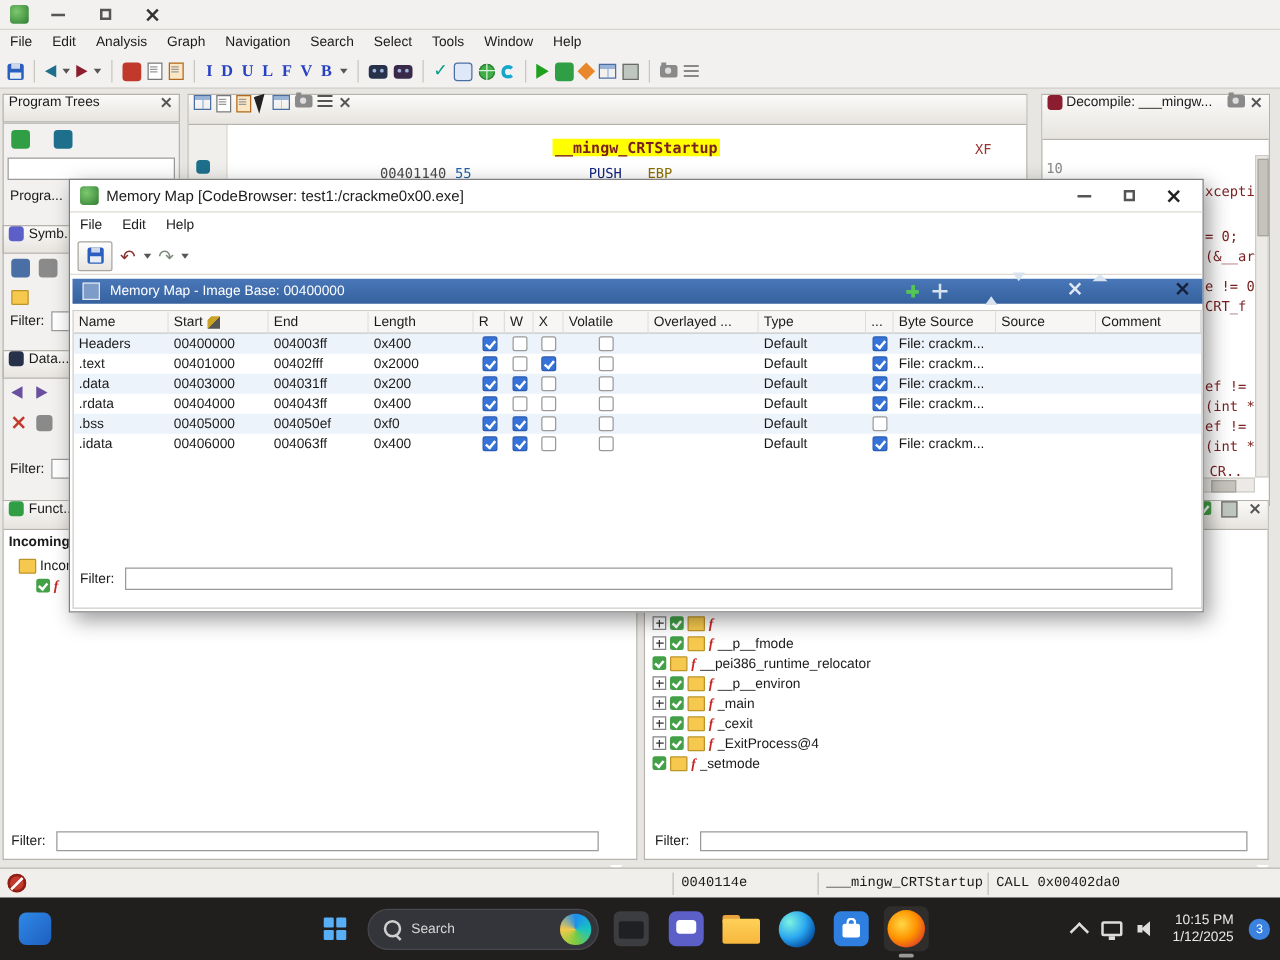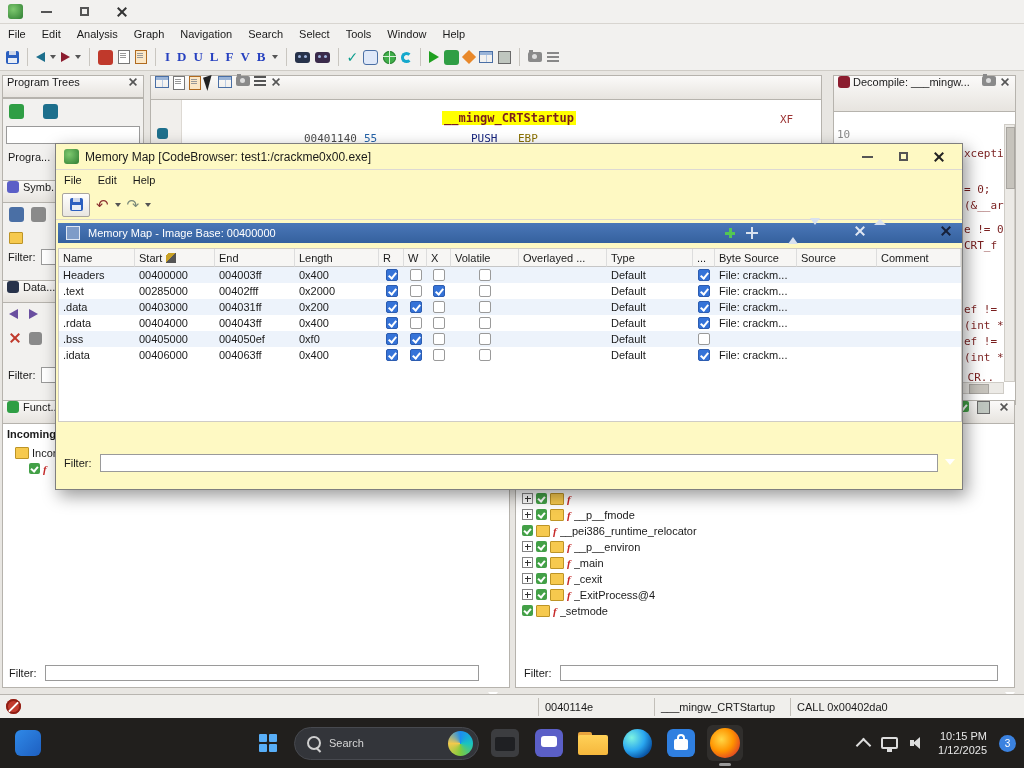--- a/index.html
+++ b/index.html
@@ -1,19 +1,19 @@
 <!DOCTYPE html>
 <html><head>
 <meta charset="utf-8">
 <style>
   html,body{margin:0;padding:0}
   body{width:1024px;height:768px;overflow:hidden;position:relative;background:#e8e6e2;
        font-family:"Liberation Sans",sans-serif;font-size:11px;color:#1a1a1a}
   .a{position:absolute}
-  .mono{font-family:Liberation Sans, sans-serif}
+  .mono{font-family:Liberation Mono, monospace}
   .nowrap{white-space:nowrap;overflow:hidden}
 
   
   #titlebar{left:0;top:0;width:1024px;height:24px;background:#f2f1ef;border-bottom:1px solid #d8d5d0;
             display:flex;align-items:center;gap:8px;padding:0 8px;box-sizing:border-box}
   .apptitle{color:#9e4f38;font-size:12px;flex:1}
   .wbtn{width:30px;height:18px;display:flex;align-items:center;justify-content:center}
   .glyph-min{width:11px;height:2px;background:#555}
   .glyph-max{width:9px;height:9px;border:2px solid #555;box-sizing:border-box}
   .xmark{position:relative;width:12px;height:12px;color:#555}
@@ -70,21 +70,21 @@
   .exp{width:9px;height:9px;border:1px solid #848484;background:#fff;position:relative;flex:none;box-sizing:content-box}
   .exp::before{content:"";position:absolute;left:1.5px;top:4px;width:6px;height:1px;background:#333}
   .exp::after{content:"";position:absolute;left:4px;top:1.5px;width:1px;height:6px;background:#333}
   .badge{width:11px;height:11px;border-radius:2px;background:#43a047;position:relative;flex:none}
   .badge::after{content:"";position:absolute;left:3px;top:1.5px;width:3px;height:5px;border:solid #fff;border-width:0 2px 2px 0;transform:rotate(40deg)}
   .ffold{width:12px;height:10px;background:#f6c94e;border:1px solid #bd9426;border-radius:1px;flex:none}
   .fglyph{font:italic bold 11px "Liberation Serif",serif;color:#c62828;flex:none}
   .trow{position:absolute;display:flex;align-items:center;gap:3px;height:15px}
 
   
-  #memdlg{left:55px;top:143px;width:908px;height:347px;background:#fef9c3;border:1px solid #7f7f7f;
+  #memdlg{left:55px;top:143px;width:908px;height:347px;background:#ffffff;border:1px solid #7f7f7f;
           box-shadow:4px 6px 16px rgba(0,0,0,.4);z-index:40;box-sizing:border-box}
   #mm-titlebar{position:absolute;left:0;top:0;width:100%;height:26px;display:flex;align-items:center;gap:6px;
                padding:0 8px;box-sizing:border-box;border-bottom:1px solid #ddd9d3}
   #mm-menubar{position:absolute;left:0;top:26px;width:100%;height:20px;display:flex;align-items:center}
   #mm-menubar>span{padding:0 8px}
   #mm-toolbar{position:absolute;left:0;top:46px;width:100%;height:30px;display:flex;align-items:center;gap:6px;
               padding:0 6px;box-sizing:border-box;border-bottom:1px solid #ddd9d3}
   .toolbtn{width:26px;height:22px;border:1px solid #a8a49e;border-radius:2px;background:linear-gradient(#fefefe,#e9e6e1);
            display:flex;align-items:center;justify-content:center}
   .undoglyph{font-size:15px;color:#8a2f2f;font-family:"DejaVu Sans",sans-serif}
@@ -94,21 +94,21 @@
   .bi{width:16px;height:16px;position:relative;flex:none}
   .i-plus{background:linear-gradient(#53c653,#53c653) center/10px 3px no-repeat,linear-gradient(#53c653,#53c653) center/3px 10px no-repeat}
   .i-cross{background:linear-gradient(#d9e2ef,#d9e2ef) center/12px 2px no-repeat,linear-gradient(#d9e2ef,#d9e2ef) center/2px 12px no-repeat}
   .i-bars{background:repeating-linear-gradient(#d9e2ef 0 2px,transparent 2px 5px);width:12px;height:12px;margin:2px}
   .i-up{width:0;height:0;border-left:5px solid transparent;border-right:5px solid transparent;border-bottom:7px solid #d9e2ef;margin:4px auto}
   .i-down{width:0;height:0;border-left:5px solid transparent;border-right:5px solid transparent;border-top:7px solid #d9e2ef;margin:4px auto}
   .i-diam{width:9px;height:9px;background:#8fb1e0;transform:rotate(45deg);margin:3px auto}
   .i-home{width:8px;height:6px;background:#d9e2ef;margin:8px auto 0;position:relative}
   .i-home::before{content:"";position:absolute;left:-2px;top:-6px;border-left:6px solid transparent;border-right:6px solid transparent;border-bottom:6px solid #d9e2ef}
   .chipwhite{width:12px;height:12px;border:1px solid #dfe7f3;background:#7e9cc8;margin:2px}
-  #mm-body{position:absolute;left:2px;top:104px;width:904px;height:174px;background:#fff;border:1px solid #cfccc6;box-sizing:border-box;overflow:hidden}
+  #mm-body{position:absolute;left:2px;top:104px;width:904px;height:239px;background:#fff;border:1px solid #cfccc6;box-sizing:border-box;overflow:hidden}
   .mh{height:18px;display:flex;align-items:center;padding:0 4px;border-right:1px solid #ddd;background:#f7f6f4;
       border-bottom:1px solid #c6c6c6;box-sizing:border-box;white-space:nowrap;overflow:hidden}
   .md{height:16px;display:flex;align-items:center;padding:0 4px;box-sizing:border-box;white-space:nowrap;overflow:hidden}
   .ctr{justify-content:center;padding:0}
   .mrow{display:flex}
   .mrow.alt{background:#edf3fb}
   .c1{width:76px}.c2{width:80px}.c3{width:80px}.c4{width:84px}.c5{width:25px}.c6{width:23px}.c7{width:24px}
   .c8{width:68px}.c9{width:88px}.c10{width:86px}.c11{width:22px}.c12{width:82px}.c13{width:80px}.c14{flex:1}
   .cb{width:12px;height:12px;border:1px solid #9a9a9a;background:#fff;border-radius:2px;box-sizing:border-box;position:relative;flex:none}
   .cb.on{background:#3573d8;border-color:#2c5cb0}
@@ -475,21 +475,21 @@
       <span class="md c10">Default</span>
       <span class="md c11 ctr">
           <span class="cb on"></span>
         </span>
       <span class="md c12">File: crackm...</span>
       <span class="md c13"></span>
       <span class="md c14"></span>
     </div>
     <div class="mrow">
       <span class="md c1">.text</span>
-      <span class="md c2">00285000</span>
+      <span class="md c2">00401000</span>
       <span class="md c3">00402fff</span>
       <span class="md c4">0x2000</span>
       <span class="md c5 ctr">
           <span class="cb on"></span>
         </span>
       <span class="md c6 ctr">
           <span class="cb"></span>
         </span>
       <span class="md c7 ctr">
           <span class="cb on"></span>

